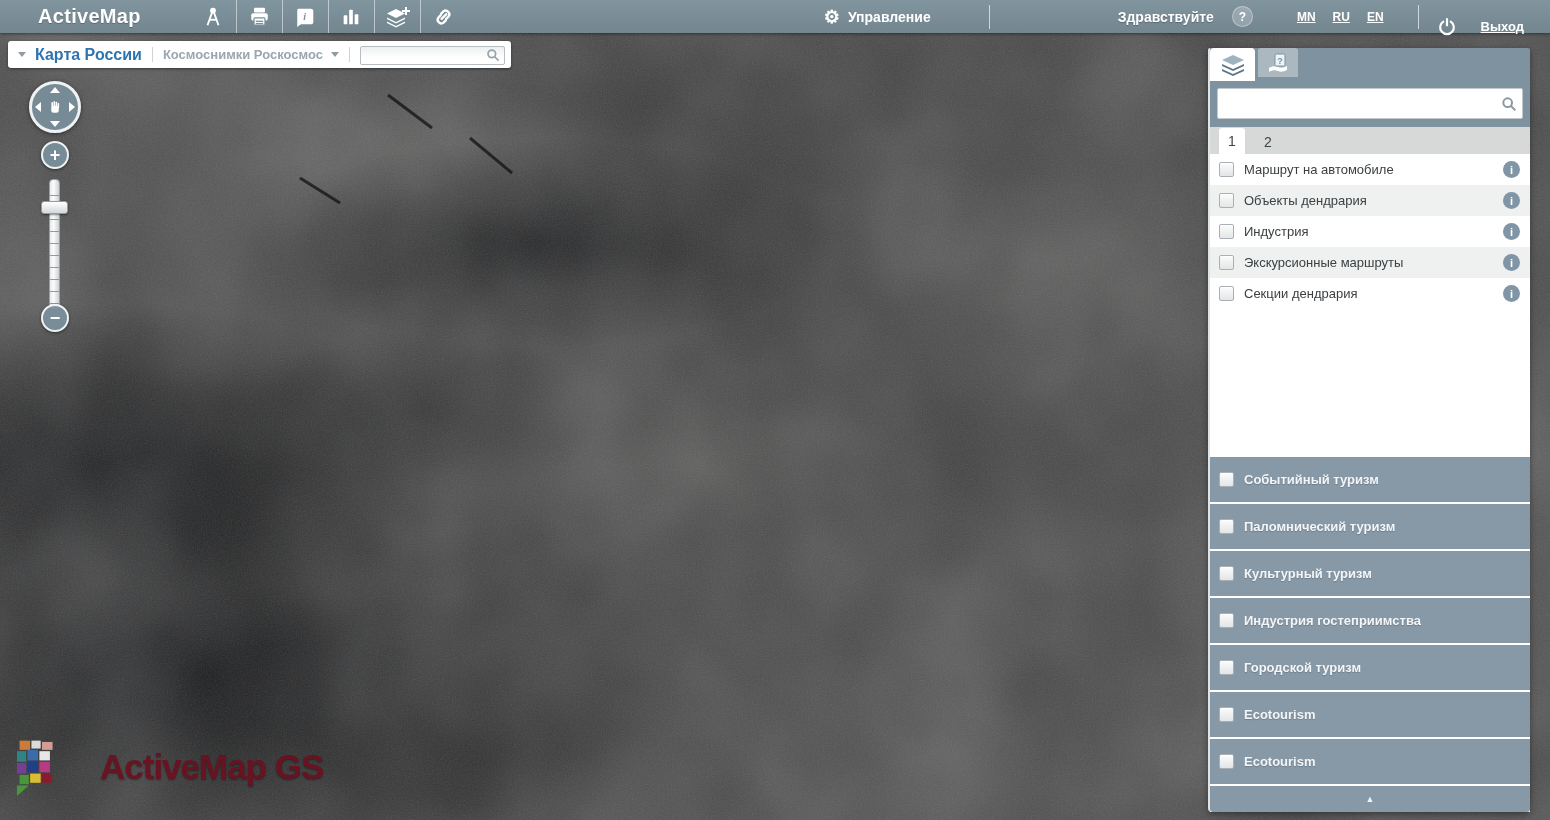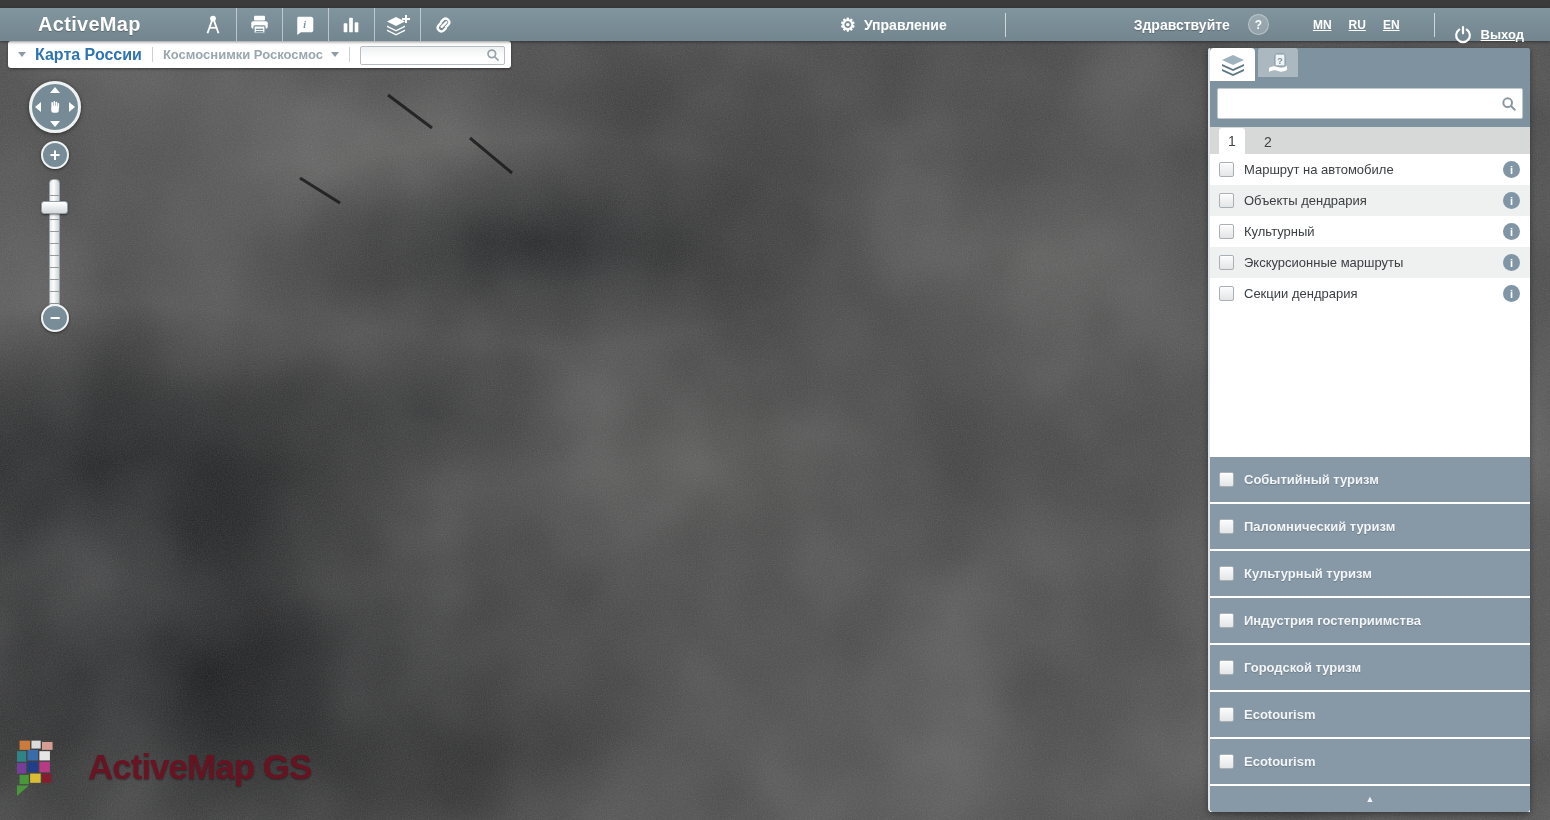--- a/index.html
+++ b/index.html
@@ -14,21 +14,21 @@
       radial-gradient(ellipse 720px 320px at 170px 640px, rgba(6,7,9,.78), transparent 72%),
       radial-gradient(ellipse 260px 120px at 420px 380px, rgba(8,9,11,.55), transparent 70%),
       radial-gradient(ellipse 320px 150px at 430px 150px, rgba(168,168,164,.20), transparent 70%),
       radial-gradient(ellipse 400px 210px at 700px 430px, rgba(152,152,148,.17), transparent 70%),
       radial-gradient(ellipse 320px 220px at 1060px 240px, rgba(128,128,124,.13), transparent 70%),
       radial-gradient(ellipse 420px 260px at 880px 650px, rgba(110,112,108,.10), transparent 70%),
       linear-gradient(120deg,#4a4a4a,#393939 45%,#424242 70%,#484848);}
   .map svg.noise{position:absolute;inset:0;width:100%;height:100%;}
 
   
-  .navbar{position:absolute;left:0;top:8px;right:0;height:33px;z-index:20;
+  .navbar{position:absolute;left:0;top:0;right:0;height:33px;z-index:20;
     background:linear-gradient(#81959f,#73868f);
     display:flex;align-items:center;color:#fff;
     box-shadow:0 1px 3px rgba(0,0,0,.45);}
   .brand{margin-left:38px;font-size:20px;font-weight:bold;letter-spacing:.3px;
     text-shadow:0 1px 1px rgba(0,0,0,.25);}
   .tool-group{display:flex;align-items:stretch;height:33px;margin-left:50px;}
   .tool-btn{width:45px;display:flex;align-items:center;justify-content:center;cursor:pointer;}
   .tool-btn + .tool-btn{border-left:1px solid rgba(255,255,255,.5);}
   .tool-btn svg{display:block;}
   .nav-right{margin-left:auto;display:flex;align-items:center;height:100%;padding-right:26px;}
@@ -37,21 +37,21 @@
   .nav-sep{width:1px;height:24px;background:rgba(255,255,255,.65);}
   .sep1{margin-left:58px;}
   .greeting{margin-left:128px;font-weight:bold;font-size:14px;text-shadow:0 1px 1px rgba(0,0,0,.25);}
   .help-badge{margin-left:18px;width:19px;height:19px;border-radius:50%;
     background:rgba(255,255,255,.22);border:1px solid rgba(255,255,255,.35);
     display:flex;align-items:center;justify-content:center;
     font-size:12px;font-weight:bold;cursor:pointer;}
   .langs{margin-left:44px;display:flex;gap:17px;}
   .lang{font-size:12px;font-weight:bold;text-decoration:underline;cursor:pointer;color:#fff;}
   .sep2{margin-left:34px;}
-  .logout{margin-left:18px;display:flex;align-items:center;gap:8px;cursor:pointer;margin-top:20px;}
+  .logout{margin-left:18px;display:flex;align-items:center;gap:24px;cursor:pointer;margin-top:20px;}
   .logout-label{font-size:13px;font-weight:bold;text-decoration:underline;}
 
   
   .map-bar{position:absolute;left:8px;top:41px;width:503px;height:27px;z-index:15;
     background:#fff;border-radius:3px;box-shadow:0 1px 3px rgba(0,0,0,.45);
     display:flex;align-items:center;padding:0 6px 0 10px;box-sizing:border-box;}
   .caret{width:0;height:0;border-left:4px solid transparent;border-right:4px solid transparent;
     border-top:5px solid #8d9ca5;flex:none;}
   .base-map{margin-left:9px;font-size:16px;font-weight:bold;color:#2e74b0;cursor:pointer;white-space:nowrap;}
   .vsep{width:1px;height:15px;background:#cdd3d6;margin:0 10px;flex:none;}
@@ -86,21 +86,21 @@
   .zoom-slider{position:absolute;left:49px;top:179px;width:9px;height:128px;z-index:15;
     background:linear-gradient(90deg,#e6eaeb,#fbfcfc 40%,#ccd2d5);
     border:1px solid #97a1a7;border-radius:4px;cursor:pointer;}
   .zoom-slider .ticks{position:absolute;inset:4px 0;
     background:repeating-linear-gradient(to bottom,transparent 0 11px,rgba(130,140,146,.85) 11px 12px);}
   .slider-handle{position:absolute;left:-9px;top:21px;width:25px;height:11px;
     background:linear-gradient(#ffffff,#d4d9dc);border:1px solid #939da3;border-radius:3px;
     box-shadow:0 1px 2px rgba(0,0,0,.45);cursor:grab;}
 
   
-  .watermark{position:absolute;left:12px;top:738px;display:flex;align-items:center;gap:16px;
+  .watermark{position:absolute;left:12px;top:738px;display:flex;align-items:center;gap:28px;
     z-index:12;opacity:.92;pointer-events:none;}
   .wm-text{font-size:35px;font-weight:bold;color:#6c1020;letter-spacing:-1px;
     text-shadow:0 1px 2px rgba(0,0,0,.45);}
 
   
   .panel{position:absolute;left:1208px;top:48px;width:322px;height:764px;z-index:18;
     background:#7e929f;display:flex;flex-direction:column;box-sizing:border-box;
     border-left:2px solid rgba(255,255,255,.75);border-radius:2px 2px 4px 4px;
     box-shadow:0 2px 6px rgba(0,0,0,.4);}
   .panel-tabs{height:33px;flex:none;display:flex;align-items:flex-start;}
@@ -359,21 +359,21 @@
           <span class="layer-label">Маршрут на автомобиле</span>
           <span class="info-icon">i</span>
         </div>
         <div class="layer-row alt">
           <span class="checkbox"></span>
           <span class="layer-label">Объекты дендрария</span>
           <span class="info-icon">i</span>
         </div>
         <div class="layer-row">
           <span class="checkbox"></span>
-          <span class="layer-label">Культурный</span>
+          <span class="layer-label">Индустрия</span>
           <span class="info-icon">i</span>
         </div>
         <div class="layer-row alt">
           <span class="checkbox"></span>
           <span class="layer-label">Экскурсионные маршруты</span>
           <span class="info-icon">i</span>
         </div>
         <div class="layer-row">
           <span class="checkbox"></span>
           <span class="layer-label">Секции дендрария</span>

